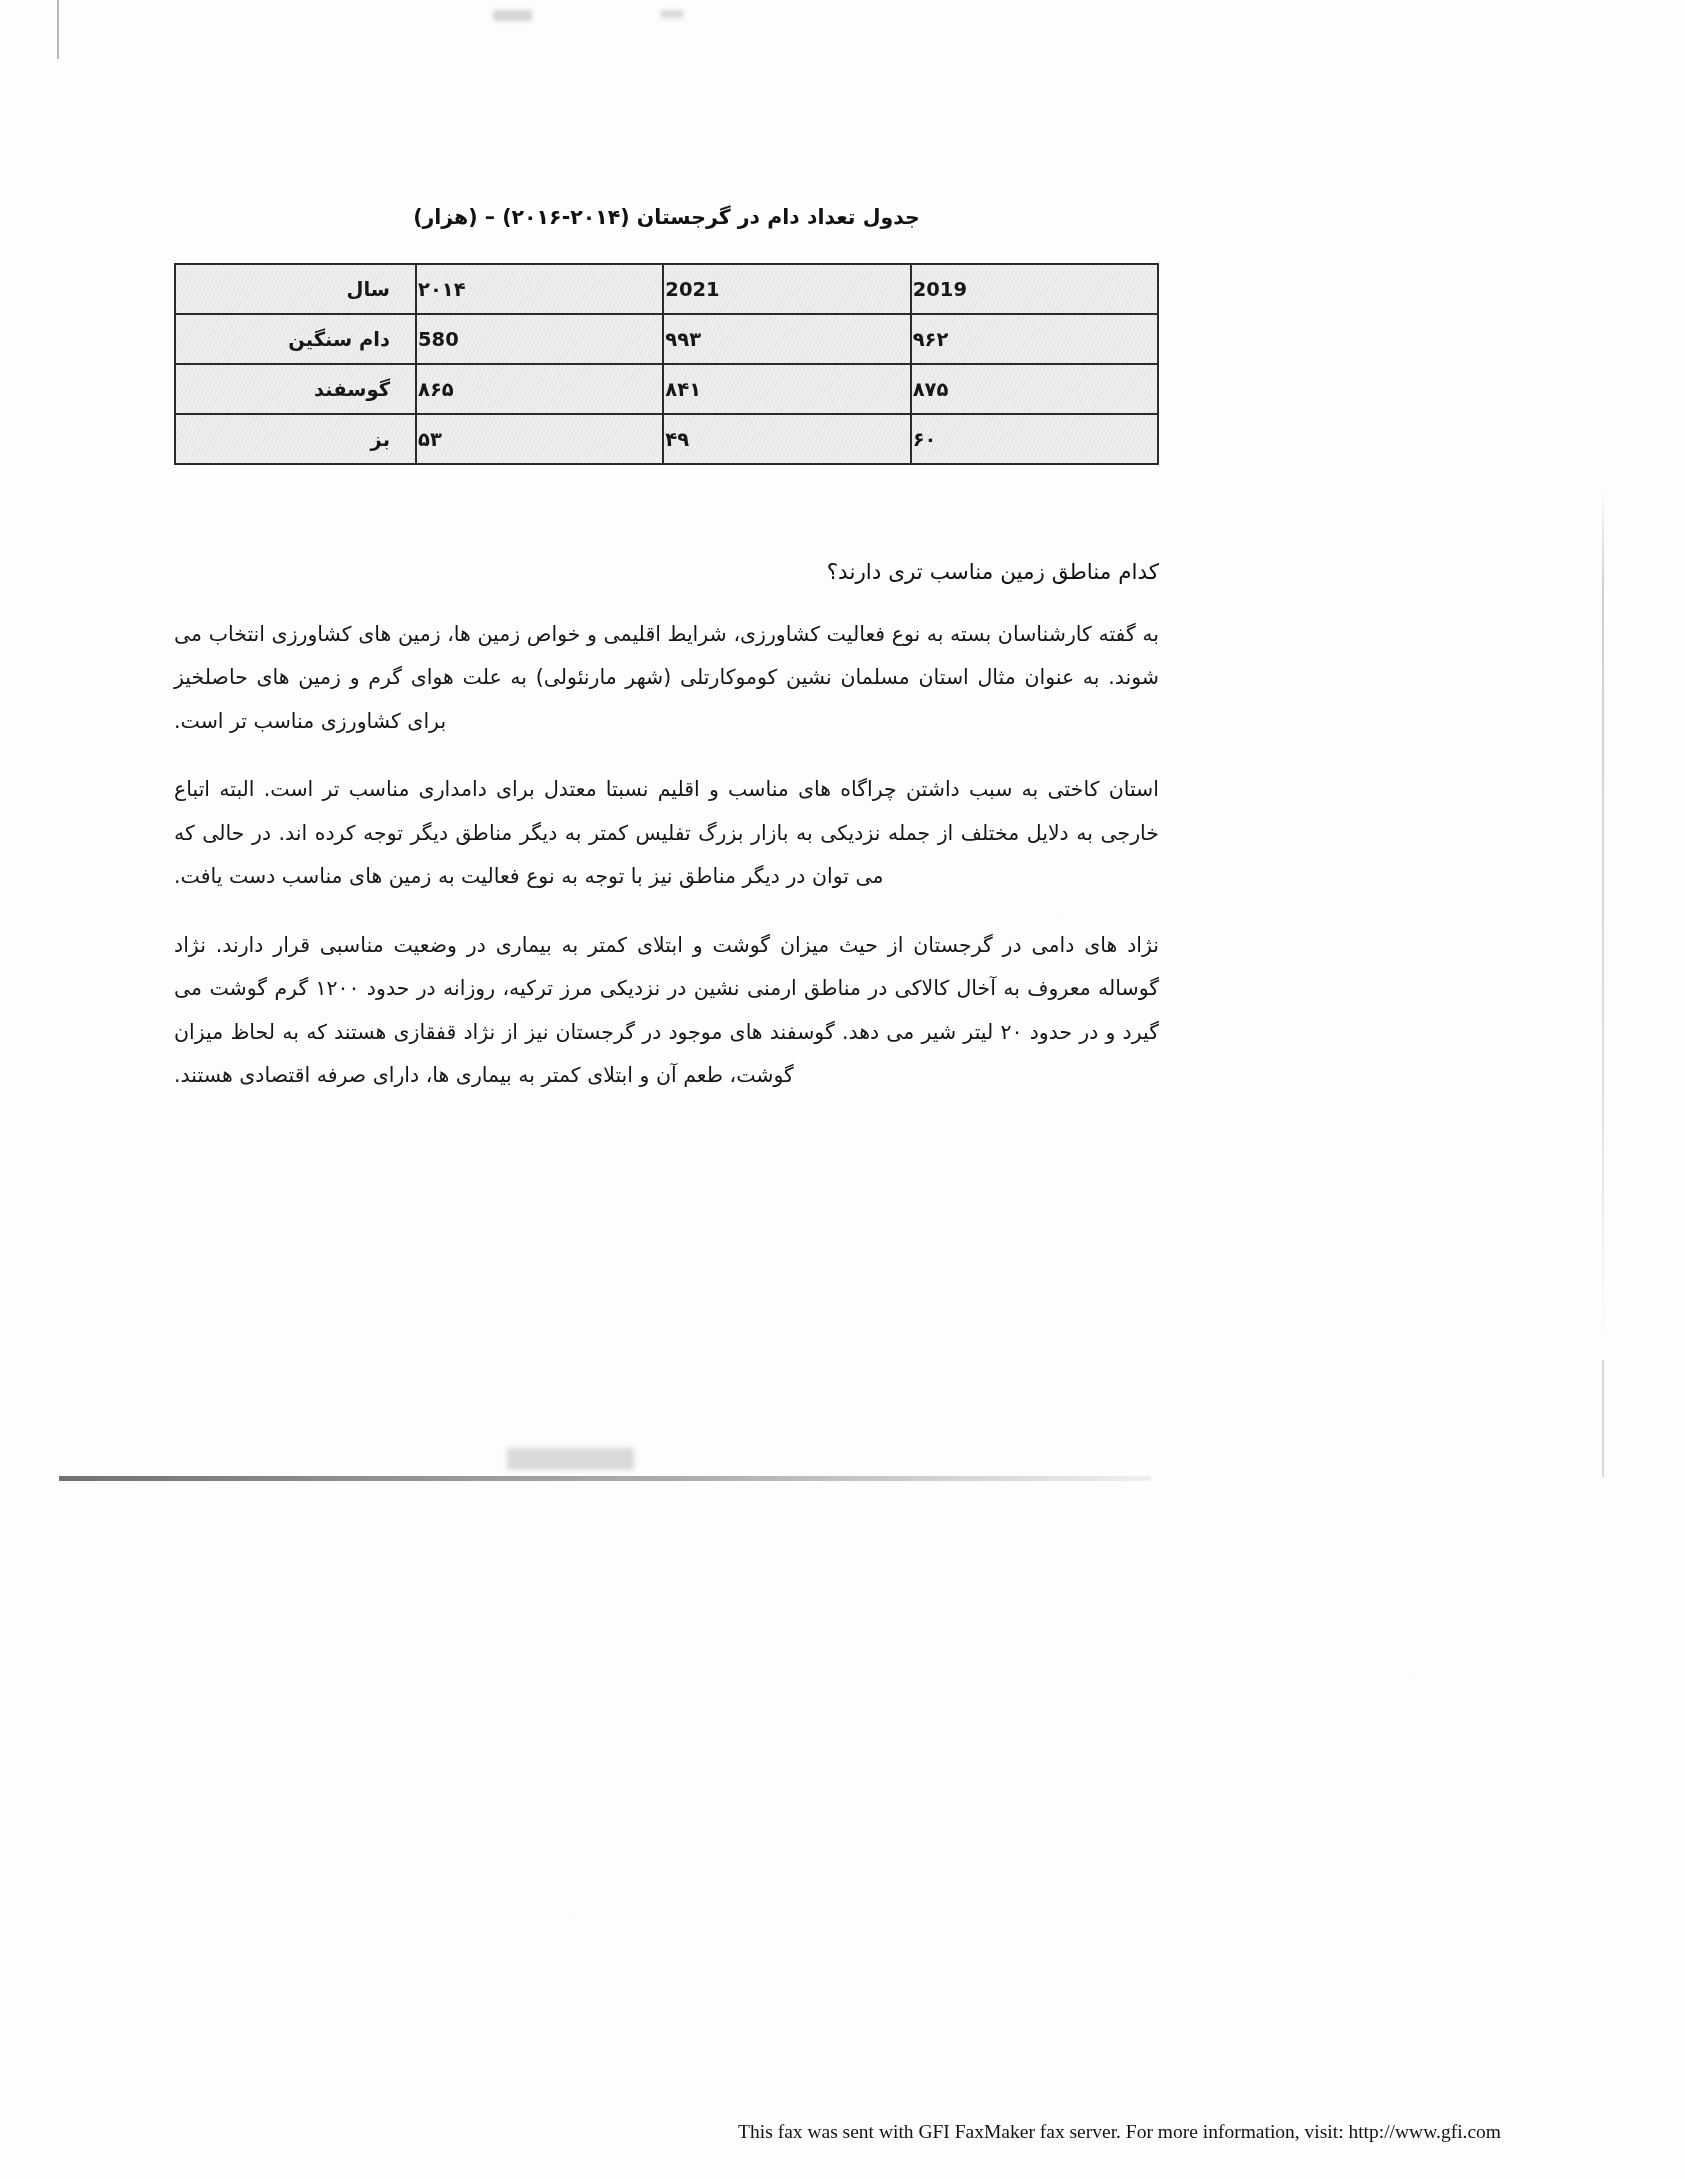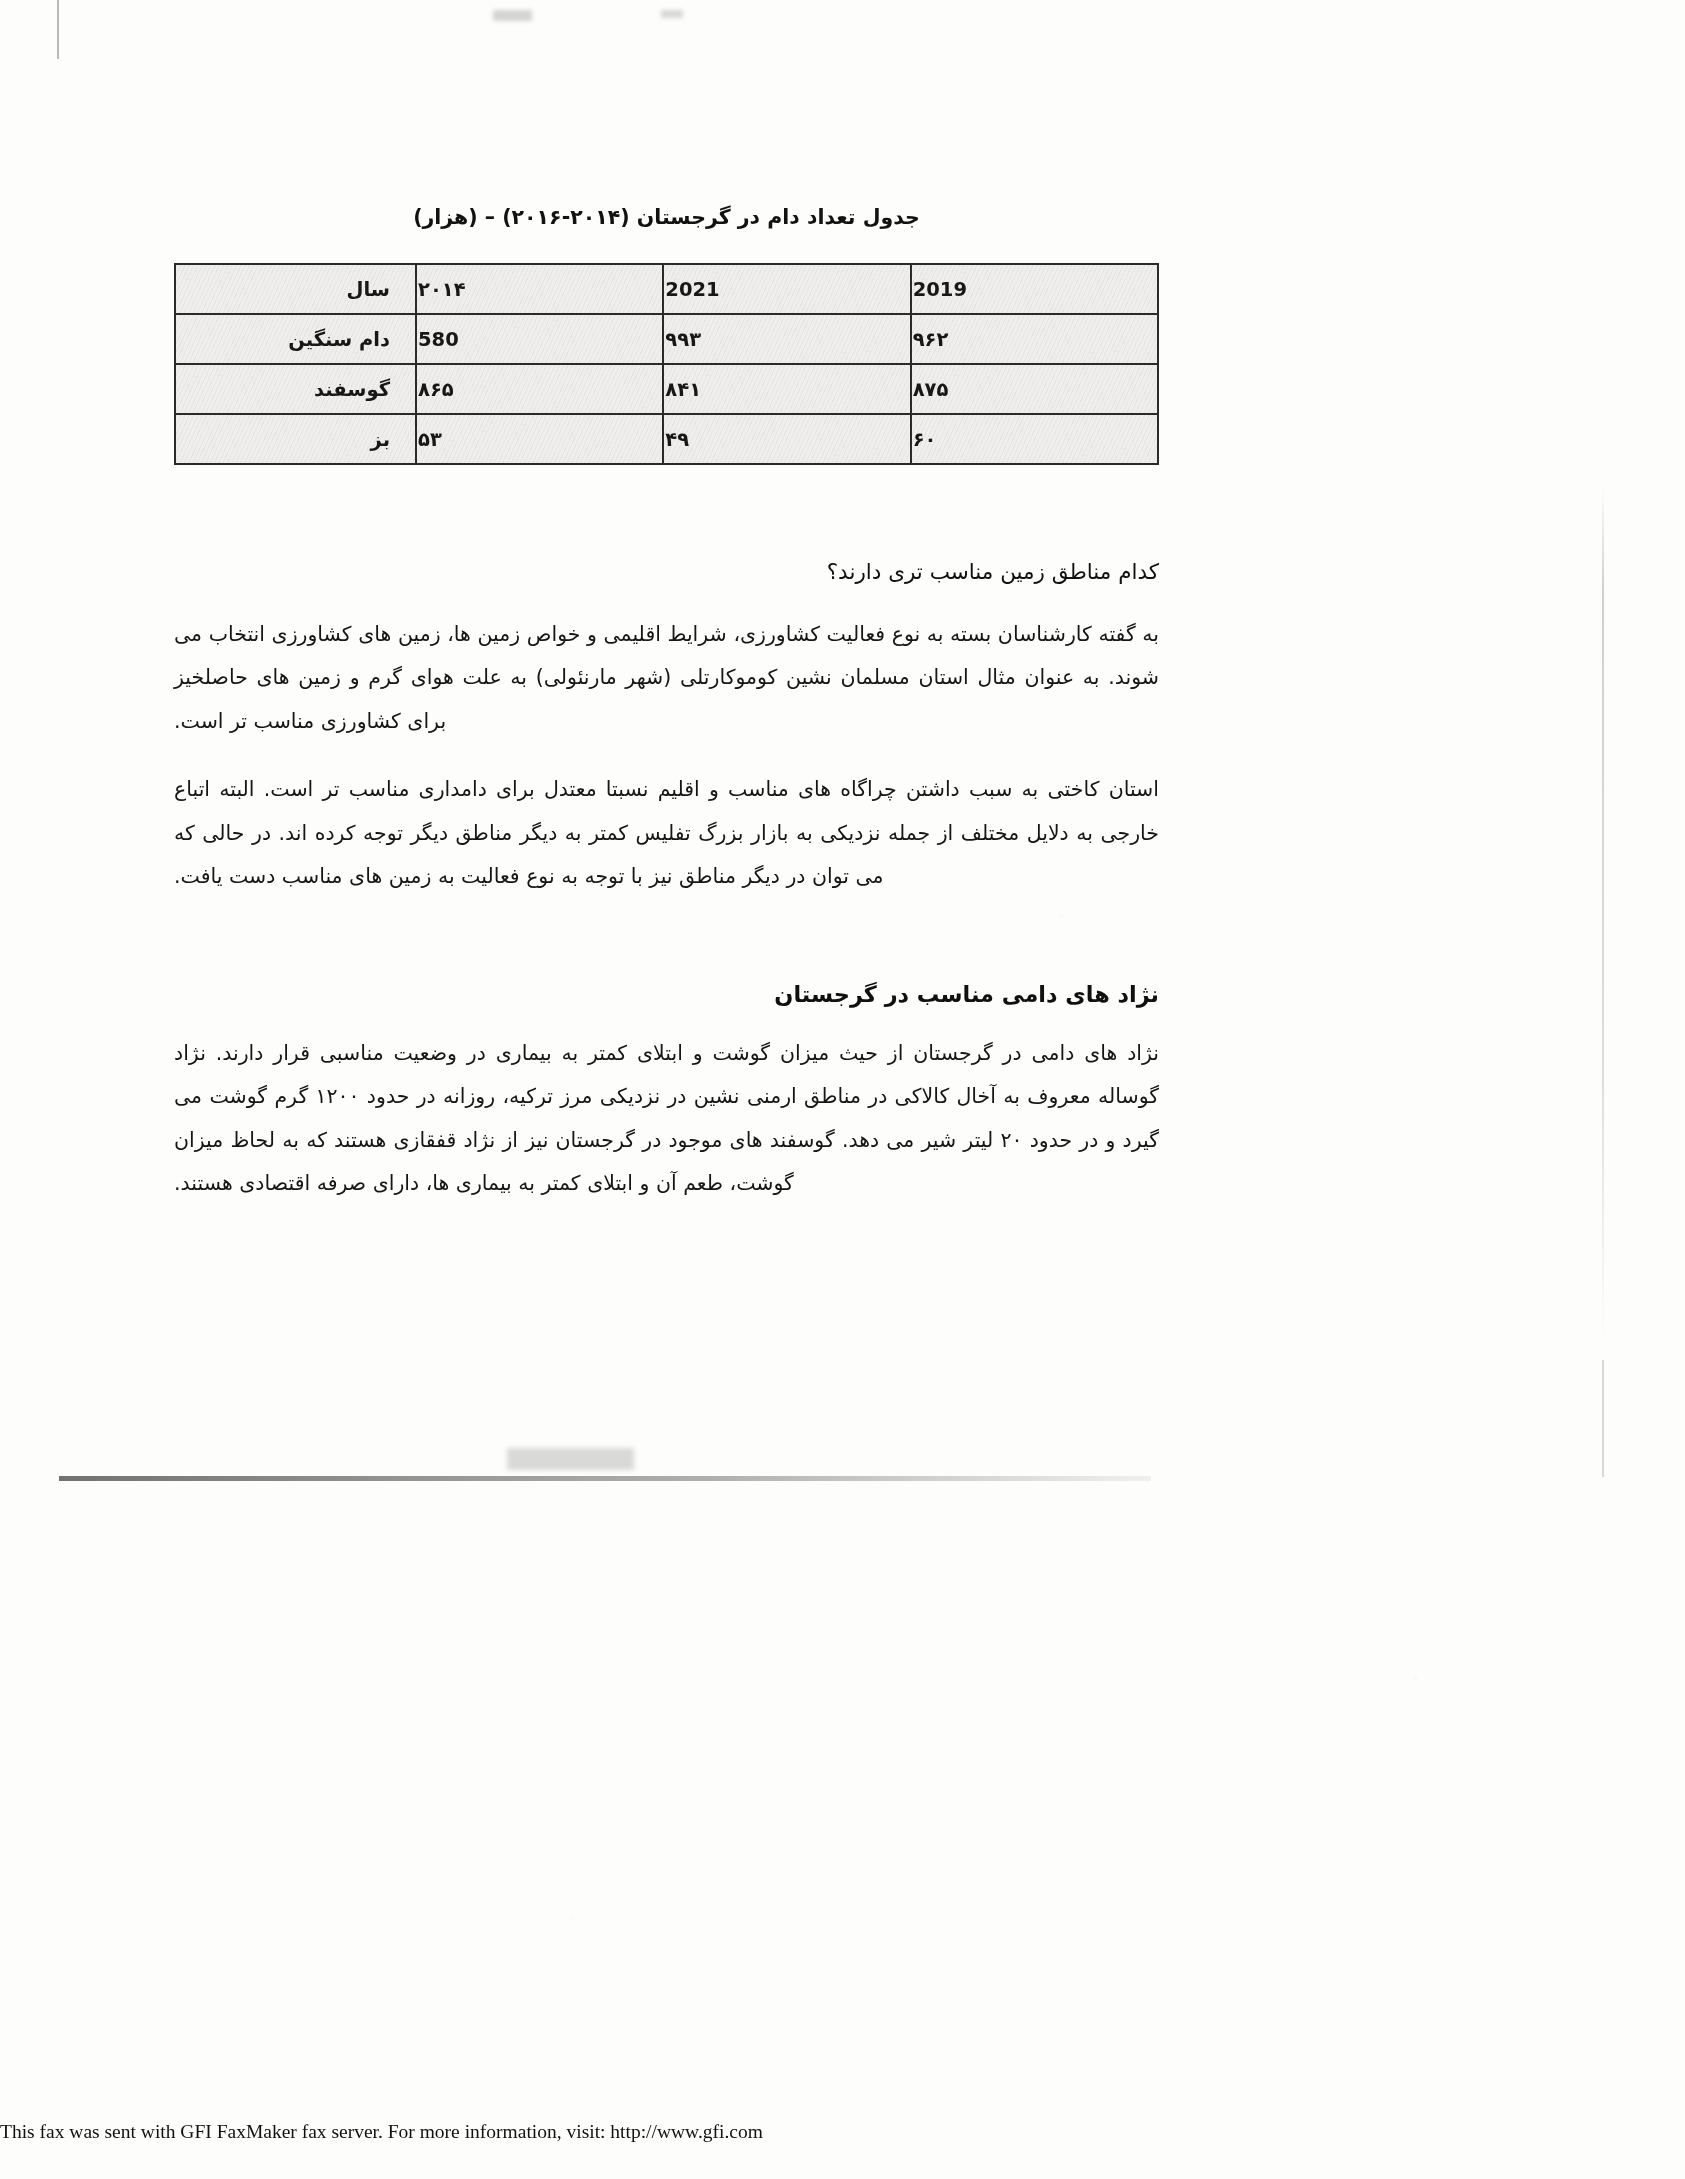--- a/index.html
+++ b/index.html
@@ -146,21 +146,21 @@
     font-weight: bold;
     font-size: 22.4px;
     color: #101010;
   }
 
   .fax-footer {
     position: absolute;
     left: 0;
     top: 2121px;
     width: 1501px;
-    text-align: left;
+    text-align: right;
     direction: ltr;
     font-family: "Liberation Serif", "DejaVu Serif", serif;
     font-size: 19.5px;
     color: #111;
   }
 </style>
 </head>
 <body>
 
 <div class="page-sheet">
@@ -206,20 +206,19 @@
       </tr>
     </tbody>
   </table>
 
   <div class="q-heading">کدام مناطق زمین مناسب تری دارند؟</div>
 
   <p class="para first">به گفته کارشناسان بسته به نوع فعالیت کشاورزی، شرایط اقلیمی و خواص زمین ها، زمین های کشاورزی انتخاب می شوند. به عنوان مثال استان مسلمان نشین کوموکارتلی (شهر مارنئولی) به علت هوای گرم و زمین های حاصلخیز برای کشاورزی مناسب تر است.</p>
 
   <p class="para">استان کاختی به سبب داشتن چراگاه های مناسب و اقلیم نسبتا معتدل برای دامداری مناسب تر است. البته اتباع خارجی به دلایل مختلف از جمله نزدیکی به بازار بزرگ تفلیس کمتر به دیگر مناطق دیگر توجه کرده اند. در حالی که می توان در دیگر مناطق نیز با توجه به نوع فعالیت به زمین های مناسب دست یافت.</p>
 
-  <div class="sec-heading">نژاد های دامی مناسب در گرجستان</div>
 
   <p class="para">نژاد های دامی در گرجستان از حیث میزان گوشت و ابتلای کمتر به بیماری در وضعیت مناسبی قرار دارند. نژاد گوساله معروف به آخال کالاکی در مناطق ارمنی نشین در نزدیکی مرز ترکیه، روزانه در حدود ۱۲۰۰ گرم گوشت می گیرد و در حدود ۲۰ لیتر شیر می دهد. گوسفند های موجود در گرجستان نیز از نژاد قفقازی هستند که به لحاظ میزان گوشت، طعم آن و ابتلای کمتر به بیماری ها، دارای صرفه اقتصادی هستند.</p>
 
 </div>
 
 <div class="fax-footer">This fax was sent with GFI FaxMaker fax server. For more information, visit: http://www.gfi.com</div>
 
 
 </body></html>

